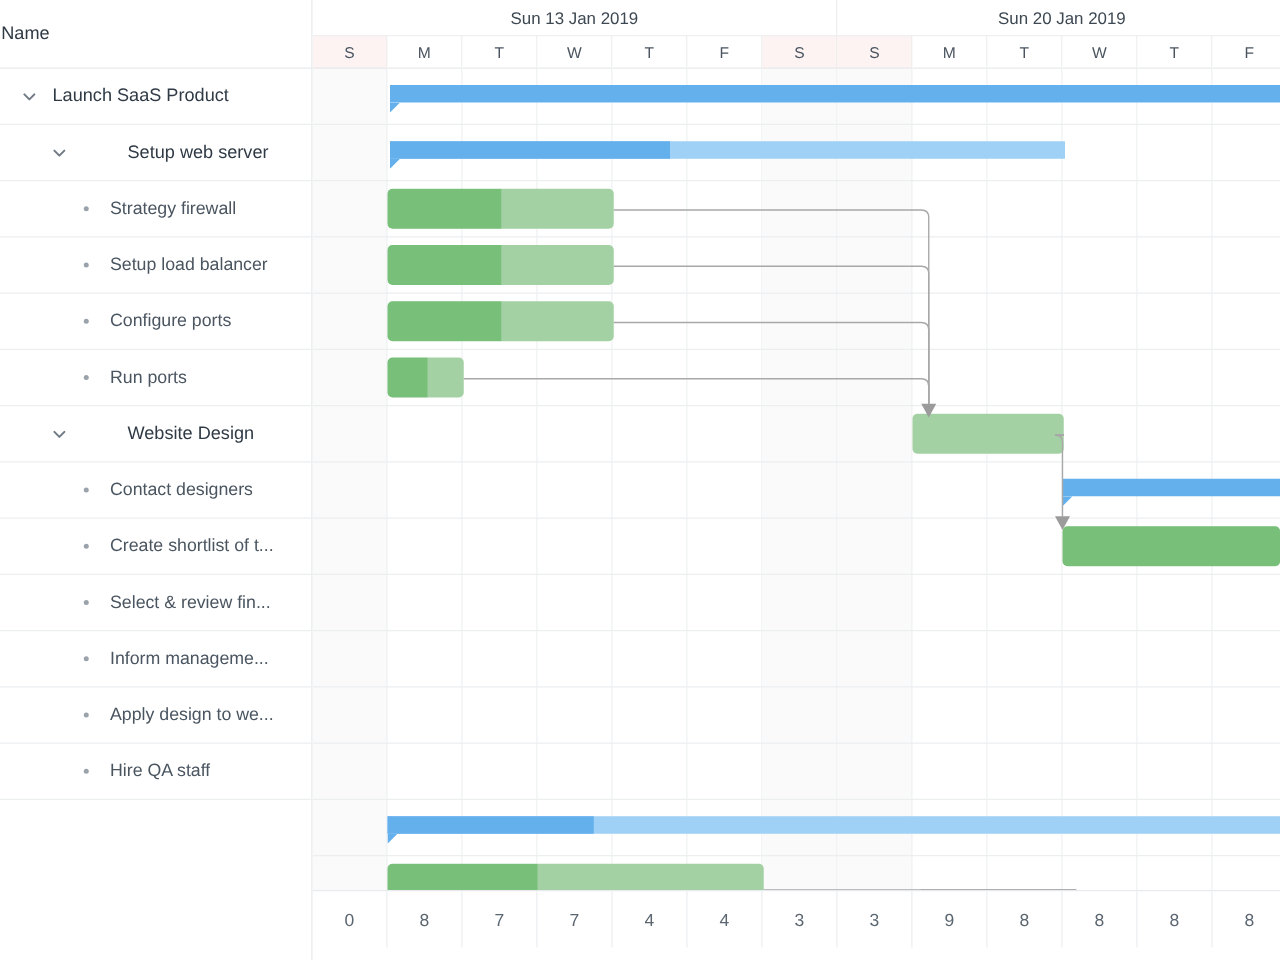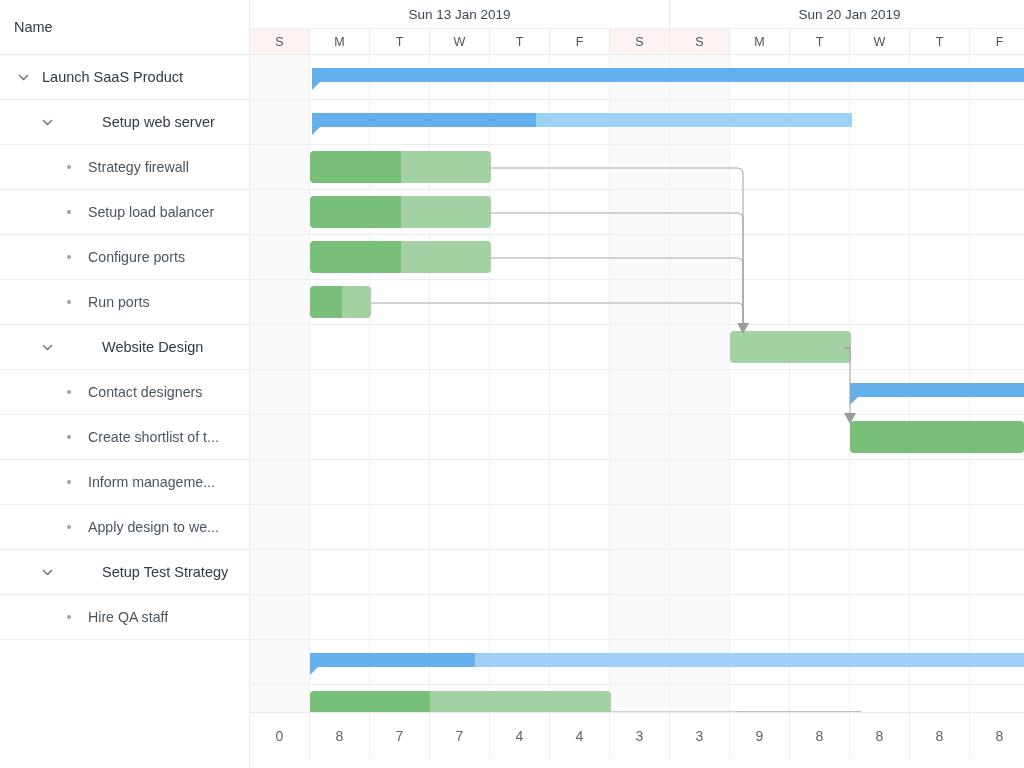--- a/index.html
+++ b/index.html
@@ -12,21 +12,21 @@
   }
   #gantt{position:relative;width:1024px;height:758px;}
 
   
   
 
   
   .left-pane{position:absolute;left:0;top:0;width:250px;height:768px;
     background:#fff;border-right:1px solid #e8eaed;box-sizing:border-box;z-index:6;}
   .left-header{height:55px;box-sizing:border-box;border-bottom:1px solid #e8eaed;
-    display:flex;align-items:center;padding-left:14px;}
+    display:flex;align-items:center;padding-left:1px;}
   .left-header .ttl{font-size:14.5px;color:#2f3a45;font-weight:400;}
   .row{height:45px;box-sizing:border-box;border-bottom:1px solid #eceef0;
     display:flex;align-items:center;position:relative;}
   .chev{width:22px;height:22px;display:inline-flex;align-items:center;justify-content:center;
     flex:0 0 auto;}
   .chev svg{display:block;}
   .dot{width:22px;height:22px;display:inline-flex;align-items:center;justify-content:center;flex:0 0 auto;}
   .dot i{width:4px;height:4px;border-radius:50%;background:#9aa2ab;display:block;}
   .rowlabel{font-size:14.2px;color:#3d4852;white-space:nowrap;overflow:hidden;
     text-overflow:ellipsis;padding-left:8px;}
@@ -278,35 +278,33 @@
         <div class="row lvl2">
           <span class="dot">
             <i></i>
           </span>
           <span class="rowlabel">Create shortlist of t...</span>
         </div>
         <div class="row lvl2">
           <span class="dot">
             <i></i>
           </span>
+          <span class="rowlabel">Select &amp; review fin...</span>
+        </div>
+        <div class="row lvl2">
+          <span class="dot">
+            <i></i>
+          </span>
           <span class="rowlabel">Inform manageme...</span>
         </div>
         <div class="row lvl2">
           <span class="dot">
             <i></i>
           </span>
           <span class="rowlabel">Apply design to we...</span>
-        </div>
-        <div class="row lvl1">
-          <span class="chev">
-            <svg width="13" height="13" viewBox="0 0 13 13">
-              <path d="M2.5 4.5 L6.5 8.5 L10.5 4.5" fill="none" stroke="#707a84" stroke-width="1.6" stroke-linecap="round" stroke-linejoin="round"></path>
-            </svg>
-          </span>
-          <span class="rowlabel">Setup Test Strategy</span>
         </div>
         <div class="row lvl2">
           <span class="dot">
             <i></i>
           </span>
           <span class="rowlabel">Hire QA staff</span>
         </div>
       </div>
   </div>
 

